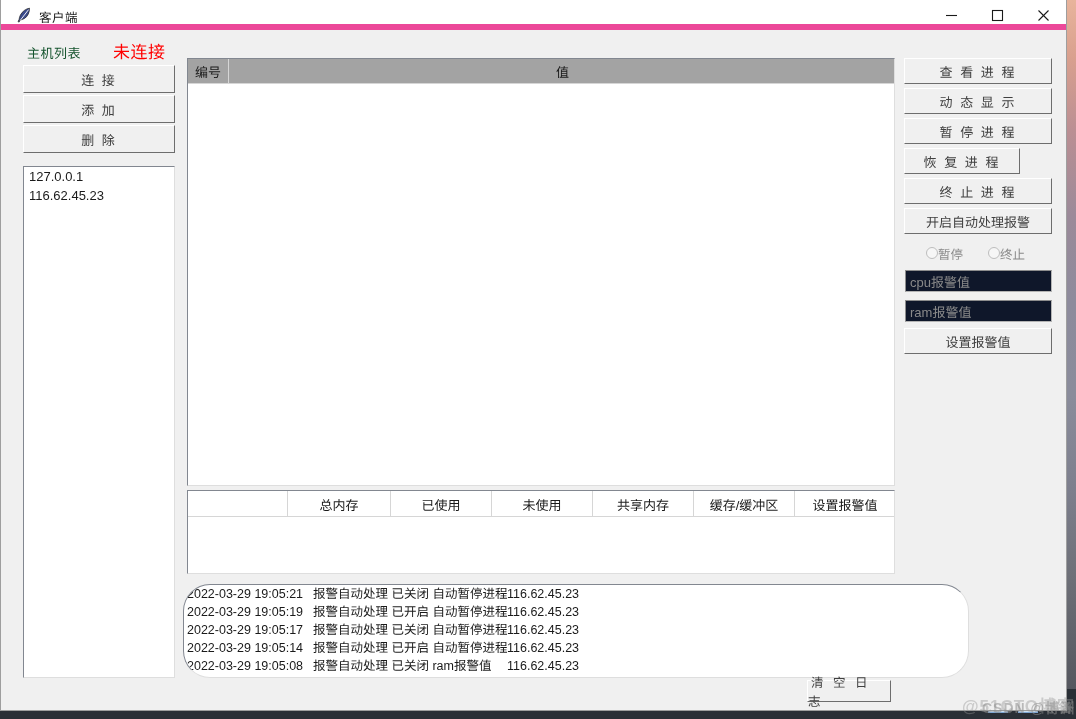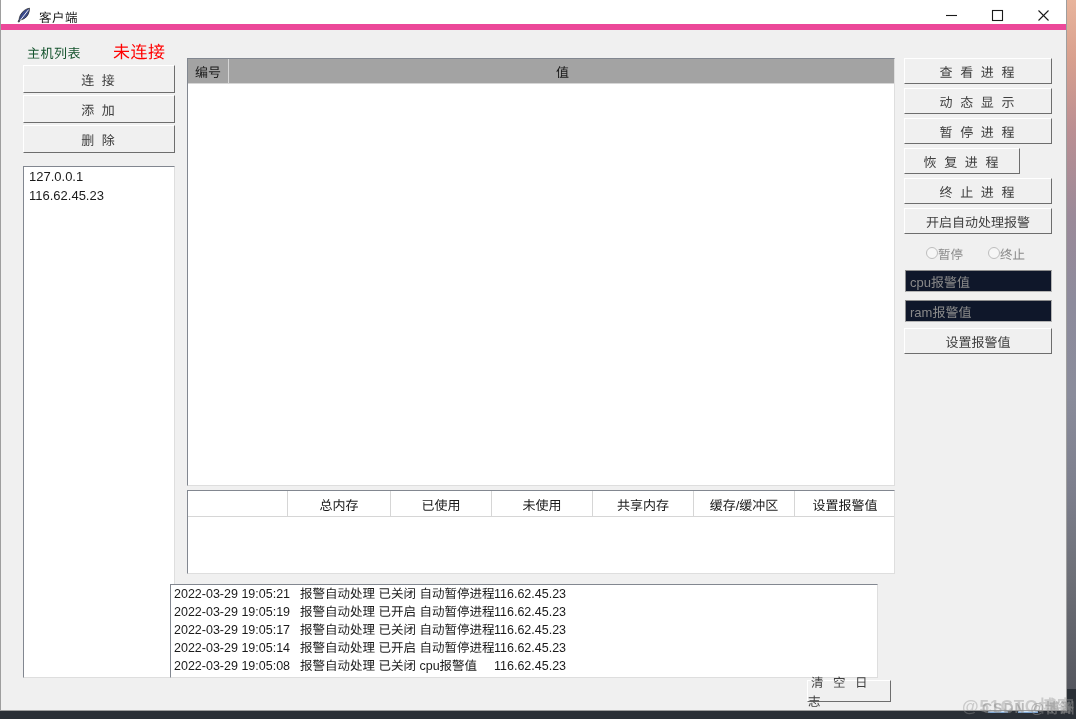--- a/index.html
+++ b/index.html
@@ -140,21 +140,21 @@
     background: #ffffff; border-bottom: 1px solid #d6d6d6;
   }
   #memory-head .hcell {
     position: absolute; top: 0; height: 26px;
     display: flex; align-items: center; justify-content: center;
     font-size: 13px; color: #1a1a1a;
     border-right: 1px solid #d6d6d6;
   }
 
   
-  #log-panel { left: 169px; top: 584px; width: 708px; height: 94px; }
+  #log-panel { left: 182px; top: 584px; width: 786px; height: 94px; border-radius: 27px; }
   .log-row {
     font-size: 12.5px; color: #1a1a1a;
     line-height: 18px; height: 18px;
     white-space: nowrap; cursor: default;
     padding-left: 3px;
   }
   .log-row .c-time { display: inline-block; width: 126px; }
   .log-row .c-msg  { display: inline-block; width: 194px; }
   .log-row .c-ip   { display: inline-block; }
 
@@ -271,21 +271,21 @@
         <div class="hcell" style="left: 607px; width: 101px;">设置报警值</div>
       </div>
     <div id="memory-body"></div>
   </div>
 
   <div class="tk-panel" id="log-panel">
       <div class="log-row"><span class="c-time">2022-03-29 19:05:21</span><span class="c-msg">报警自动处理 已关闭 自动暂停进程</span><span class="c-ip">116.62.45.23</span></div>
       <div class="log-row"><span class="c-time">2022-03-29 19:05:19</span><span class="c-msg">报警自动处理 已开启 自动暂停进程</span><span class="c-ip">116.62.45.23</span></div>
       <div class="log-row"><span class="c-time">2022-03-29 19:05:17</span><span class="c-msg">报警自动处理 已关闭 自动暂停进程</span><span class="c-ip">116.62.45.23</span></div>
       <div class="log-row"><span class="c-time">2022-03-29 19:05:14</span><span class="c-msg">报警自动处理 已开启 自动暂停进程</span><span class="c-ip">116.62.45.23</span></div>
-      <div class="log-row"><span class="c-time">2022-03-29 19:05:08</span><span class="c-msg">报警自动处理 已关闭 cpu报警值</span><span class="c-ip">116.62.45.23</span></div>
+      <div class="log-row"><span class="c-time">2022-03-29 19:05:08</span><span class="c-msg">报警自动处理 已关闭 ram报警值</span><span class="c-ip">116.62.45.23</span></div>
     </div>
 
   <div class="tk-button" id="btn-clearlog">清 空 日 志</div>
 
   <div class="tk-button" id="btn-view">查 看 进 程</div>
   <div class="tk-button" id="btn-dynamic">动 态 显 示</div>
   <div class="tk-button" id="btn-pause">暂 停 进 程</div>
   <div class="tk-button" id="btn-resume">恢 复 进 程</div>
   <div class="tk-button" id="btn-stop">终 止 进 程</div>
   <div class="tk-button" id="btn-autoalarm">开启自动处理报警</div>

